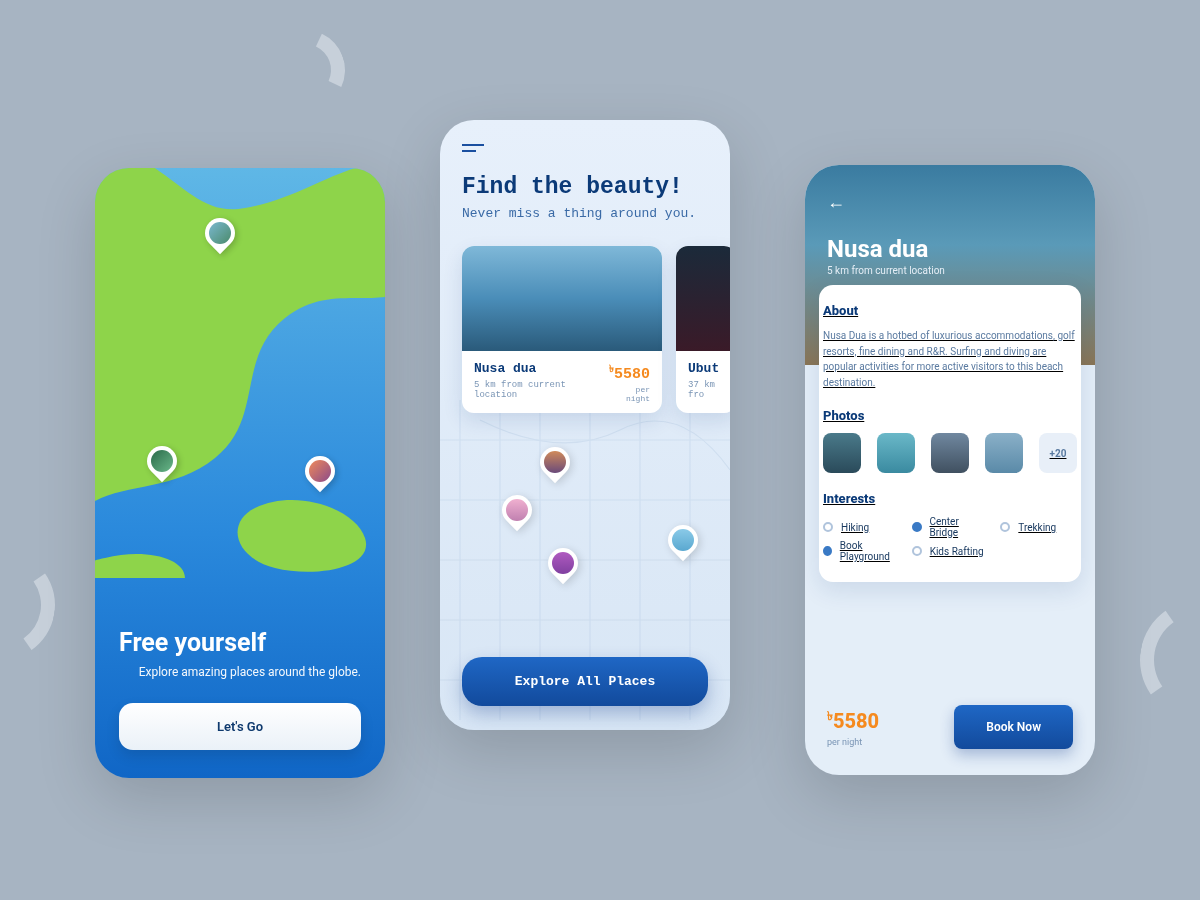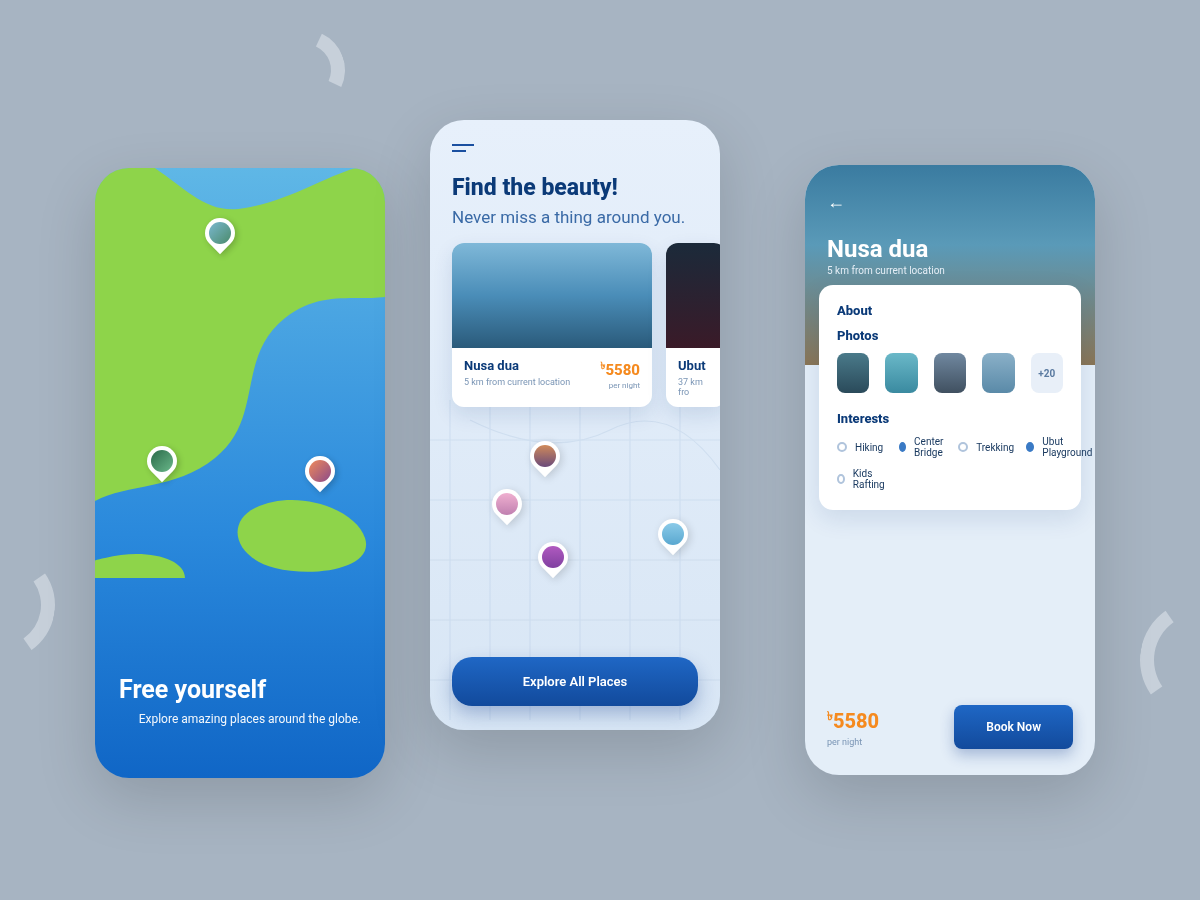--- a/index.html
+++ b/index.html
@@ -40,21 +40,21 @@
 }
 .phone {
   position: absolute;
   width: 290px;
   height: 610px;
   border-radius: 34px;
   overflow: hidden;
   box-shadow: 0 20px 60px rgba(0,0,0,0.15);
 }
 .phone.p1 { left: 95px; top: 168px; }
-.phone.p2 { left: 430px; top: 120px; background: linear-gradient(180deg, #e7f0fb 0%, #d8e6f5 100%); }
+.phone.p2 { left: 440px; top: 120px; background: linear-gradient(180deg, #e7f0fb 0%, #d8e6f5 100%); font-family: Liberation Mono, monospace; }
 .phone.p3 { left: 805px; top: 165px; background: #e4eef8; }
 
 
 .globe-bg {
   position: absolute; inset: 0;
   background: linear-gradient(180deg, #5fb7e6 0%, #2a89dc 60%, #1066c6 100%);
 }
 .globe-svg { position: absolute; top:-10px; left:-40px; width: 400px; height: 420px; }
 .pin {
   position: absolute;
@@ -89,21 +89,21 @@
   box-shadow: 0 6px 14px rgba(0,0,0,0.12);
   cursor: pointer;
 }
 
 
 .p2-inner { position: absolute; inset: 0; padding: 24px 22px; }
 .menu-icon { width: 22px; display:flex; flex-direction:column; gap:4px; }
 .menu-icon span { height: 2px; background: #1a4fa0; display:block; }
 .menu-icon span:nth-child(2){ width: 14px; }
 .p2-title { font-size: 23px; font-weight: 800; color: #0b3a78; margin-top: 22px; }
-.p2-sub { font-size: 17px; color: #3a6aa6; margin-top: 6px; margin-bottom: 16px; }
+.p2-sub { font-size: 13px; color: #3a6aa6; margin-top: 6px; margin-bottom: 25px; }
 .cards { display:flex; gap: 14px; }
 .card {
   background: #fff; border-radius: 12px; flex: 0 0 200px;
   box-shadow: 0 8px 20px rgba(20,60,120,0.12);
   overflow: hidden;
 }
 .card .img {
   height: 105px;
   background: linear-gradient(180deg,#7fb8d8 0%, #4a8db8 50%, #2a5a7a 100%);
 }
@@ -139,33 +139,34 @@
   position:absolute; top:0; left:0; right:0; height:200px;
   background: linear-gradient(180deg, #3a7ba0 0%, #5a9ab8 40%, #8a7555 100%);
 }
 .back-arrow {
   position:absolute; top:26px; left:22px; color:#fff; font-size:18px; cursor:pointer;
 }
 .hero-title { position:absolute; top:70px; left:22px; color:#fff; font-size:24px; font-weight:700; }
 .hero-sub { position:absolute; top:100px; left:22px; color:#e5eef6; font-size:10px; }
 .panel {
   position:absolute; top:120px; left:14px; right:14px;
-  background:#fff; border-radius:14px; padding:18px 18px 20px;
+  background:#fff; border-radius:14px; padding:18px 4px 20px;
   box-shadow: 0 8px 24px rgba(20,60,120,0.12);
+  text-decoration: underline;
 }
 .sec-title { font-size:13px; font-weight:800; color:#0b3a78; margin-bottom:10px; }
 .about-text { font-size:10px; color:#5a7aa0; line-height:1.55; margin-bottom:18px; }
 .photos { display:flex; gap:16px; margin-bottom:18px; }
 .thumb { width:40px; height:40px; border-radius:8px; }
 .more-chip {
   width:40px; height:40px; border-radius:8px; background:#e8eff8;
   display:flex; align-items:center; justify-content:center;
   font-size:10px; font-weight:700; color:#5a7aa0; cursor:pointer;
 }
-.interests { display:grid; grid-template-columns: 1fr 1fr 1fr 1fr; gap:10px 12px; }
+.interests { display:grid; grid-template-columns: 1fr 1fr 1fr; gap:2px 12px; }
 .int-item { font-size:10px; color:#1a3a60; display:flex; align-items:center; gap:8px; }
 .dot { width:10px; height:10px; border-radius:50%; border:2px solid #b0c4dc; }
 .dot.filled { background:#3a7ac5; border-color:#3a7ac5; }
 .footer {
   position:absolute; bottom:26px; left:22px; right:22px;
   display:flex; justify-content:space-between; align-items:center;
 }
 .price-big { font-size:20px; font-weight:800; color:#f58a1f; }
 .price-big .cur { font-size:12px; vertical-align: super; }
 .per-big { font-size:9px; color:#7a95b5; margin-top:4px; }
@@ -202,20 +203,21 @@
         <div class="inner" style="background:linear-gradient(135deg,#2a6a4a,#6ab88a);"></div>
     </div>
     <div class="pin" style="top:288px; left:210px;">
       <div class="drop"></div>
         <div class="inner" style="background:linear-gradient(135deg,#f08a5a,#8a4a8a);"></div>
     </div>
 
     <div class="p1-content">
       <div class="p1-title">Free yourself</div>
       <div class="p1-sub">Explore amazing places around the globe.</div>
+      <div class="btn-white">Let's Go</div>
     </div>
   </div>
 
   <div class="phone p2">
     <svg style="position:absolute; inset:0; opacity:0.4;" viewBox="0 0 290 610">
       <g stroke="#b8cde4" stroke-width="1.2" fill="none">
         <path d="M20,280 L20,600 M60,260 L60,600 M100,280 L100,600 M150,260 L150,600 M200,280 L200,600 M250,260 L250,600"></path>
         <path d="M0,320 L290,320 M0,380 L290,380 M0,440 L290,440 M0,500 L290,500 M0,560 L290,560"></path>
         <path d="M40,300 Q120,340 180,310 T290,350"></path>
       </g>
@@ -277,20 +279,21 @@
   </div>
 
   <div class="phone p3">
     <div class="hero"></div>
     <div class="back-arrow">←</div>
     <div class="hero-title">Nusa dua</div>
     <div class="hero-sub">5 km from current location</div>
 
     <div class="panel">
       <div class="sec-title">About</div>
+      <div class="about-text">Nusa Dua is a hotbed of luxurious accommodations, golf resorts, fine dining and R&amp;R. Surfing and diving are popular activities for more active visitors to this beach destination.</div>
 
       <div class="sec-title">Photos</div>
       <div class="photos">
         <div class="thumb" style="background:linear-gradient(180deg,#4a7a8a,#2a4a5a);"></div>
         <div class="thumb" style="background:linear-gradient(180deg,#6ab8c8,#3a8aa0);"></div>
         <div class="thumb" style="background:linear-gradient(180deg,#7088a0,#405060);"></div>
         <div class="thumb" style="background:linear-gradient(180deg,#8ab0c8,#5a8aa8);"></div>
         <div class="more-chip">+20</div>
       </div>
 
@@ -303,21 +306,21 @@
         <div class="int-item">
             <span class="dot filled"></span>
             <span>Center Bridge</span>
           </div>
         <div class="int-item">
             <span class="dot"></span>
             <span>Trekking</span>
           </div>
         <div class="int-item">
             <span class="dot filled"></span>
-            <span>Ubut Playground</span>
+            <span>Book Playground</span>
           </div>
         <div class="int-item">
             <span class="dot"></span>
             <span>Kids Rafting</span>
           </div>
       </div>
     </div>
 
     <div class="footer">
       <div>

